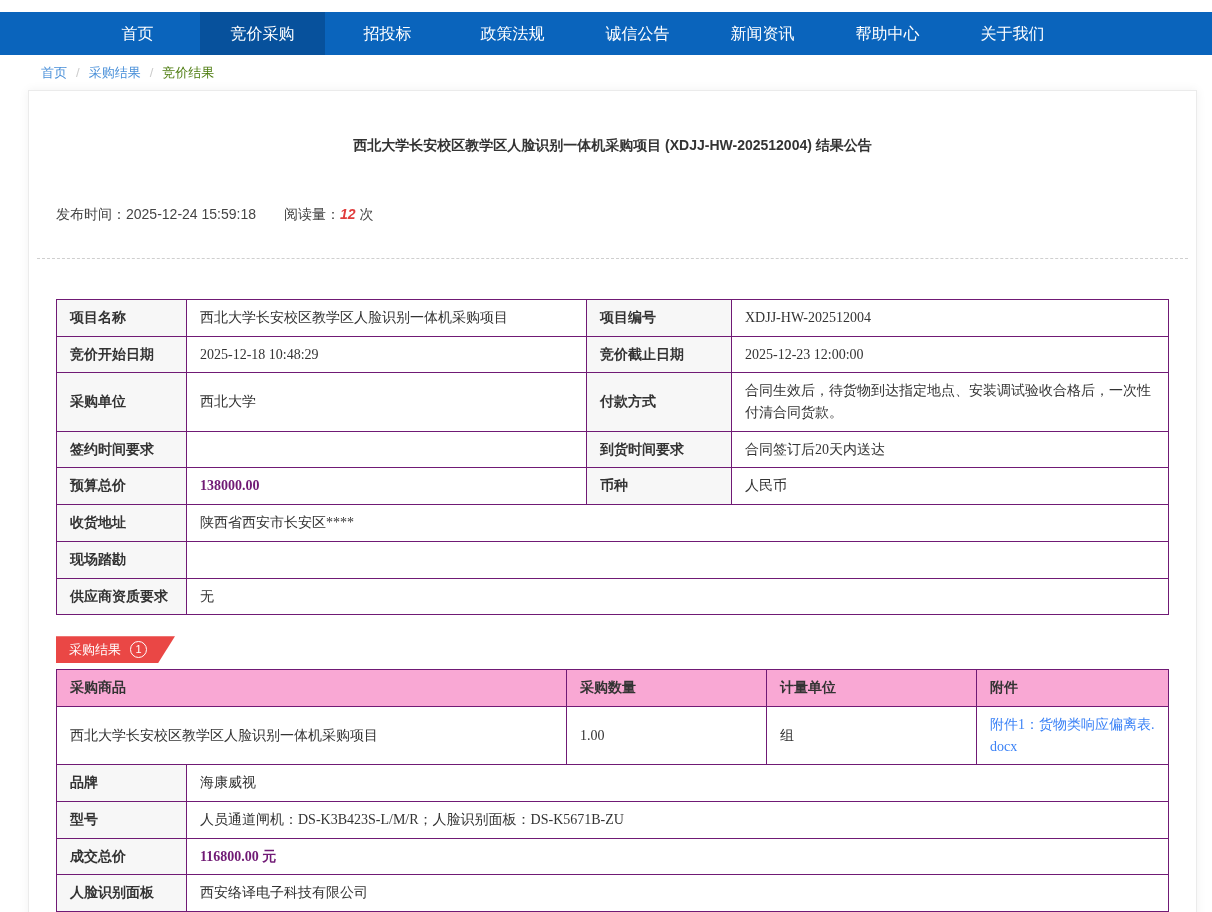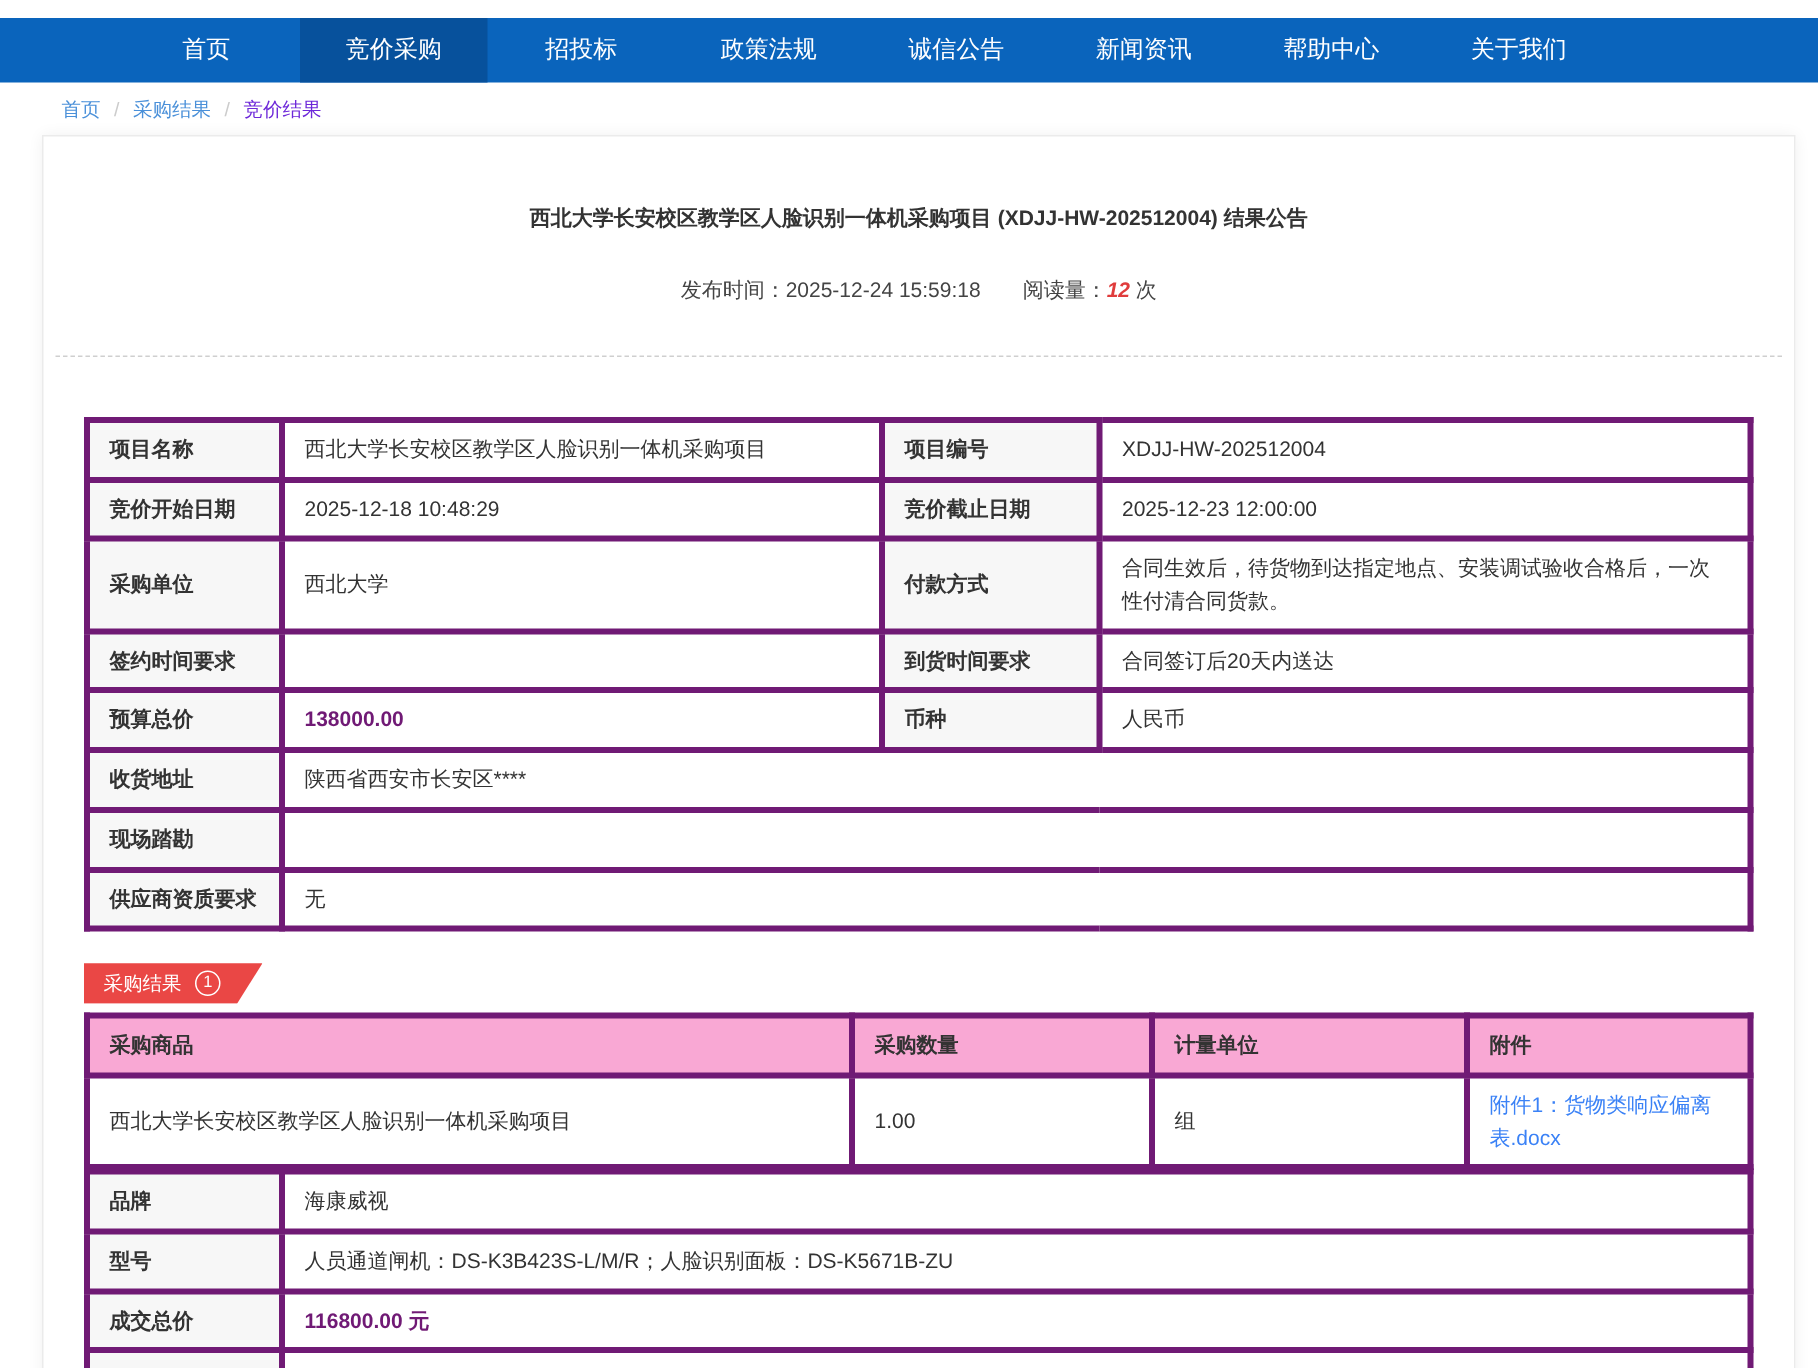--- a/index.html
+++ b/index.html
@@ -31,62 +31,63 @@
   .breadcrumb {
     height: 35px;
     display: flex;
     align-items: center;
     padding-left: 41px;
     font-size: 13px;
     gap: 9px;
   }
   .crumb-link { color: #4a90d9; text-decoration: none; cursor: pointer; }
   .crumb-sep { color: #cccccc; }
-  .crumb-current { color: #6d28d9; }
+  .crumb-current { color: #4d7c0f; }
   .card {
     margin-left: 28px;
     width: 1169px;
     height: 1200px;
     background: #fff;
     border: 1px solid #ebebeb;
     box-shadow: 0 0 10px rgba(0,0,0,0.06);
     padding: 0 27px;
   }
   .doc-title {
     margin-top: 46px;
     text-align: center;
     font-size: 14px;
     font-weight: bold;
     color: #333;
   }
   .doc-meta {
-    margin-top: 30px;
-    text-align: center;
+    margin-top: 51px;
+    text-align: left;
     font-size: 14px;
     color: #444;
   }
   .doc-meta .sep-gap { display: inline-block; width: 28px; }
   .views-count { color: #e03c3c; font-style: italic; font-weight: bold; }
   .dashed-divider {
     border: 0;
     border-top: 1px dashed #cfcfcf;
     margin: 34px -19px 0 -19px;
   }
   table {
     width: 100%;
     border-collapse: collapse;
     font-size: 14px;
     table-layout: fixed;
   }
   td, th {
-    border: 4px solid #701a75;
+    border: 1px solid #701a75;
     padding: 7px 13px;
     vertical-align: middle;
     line-height: 1.55;
     word-break: break-all;
+    font-family: Liberation Serif, serif;
   }
   td.lbl, th {
     font-weight: bold;
     color: #333;
     text-align: left;
   }
   td.lbl { background: #f7f7f7; }
   .info-table { margin-top: 40px; }
   .info-table tr { height: 35px; }
   .red-val { color: #701a75; font-weight: bold; margin-left: 36px; }

